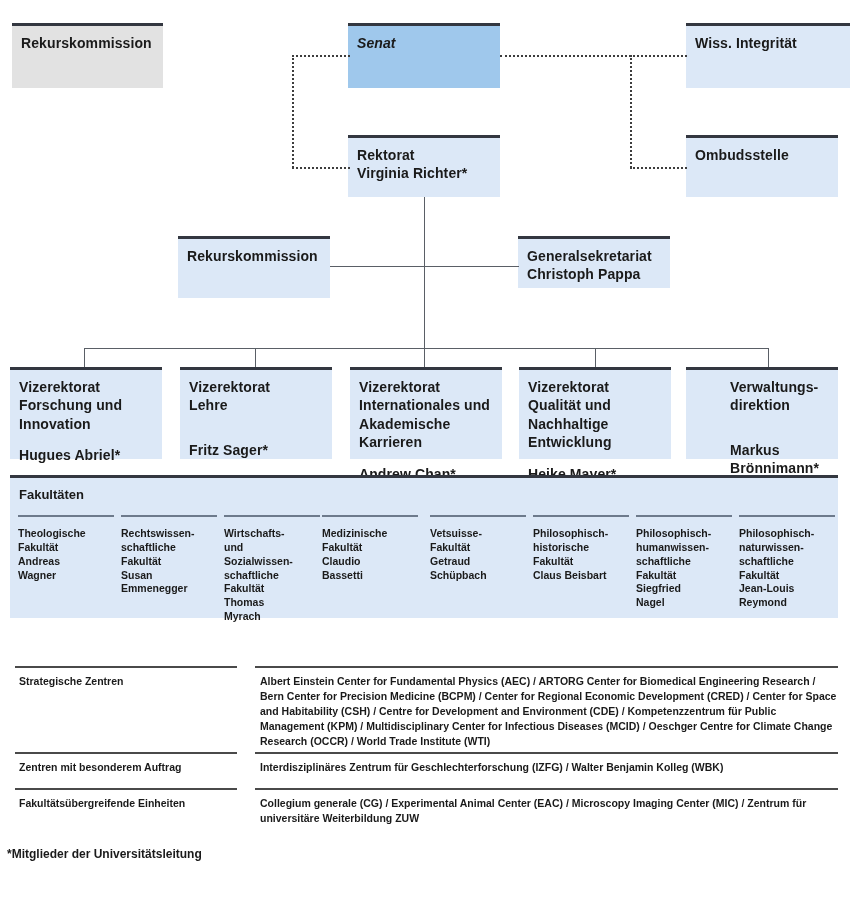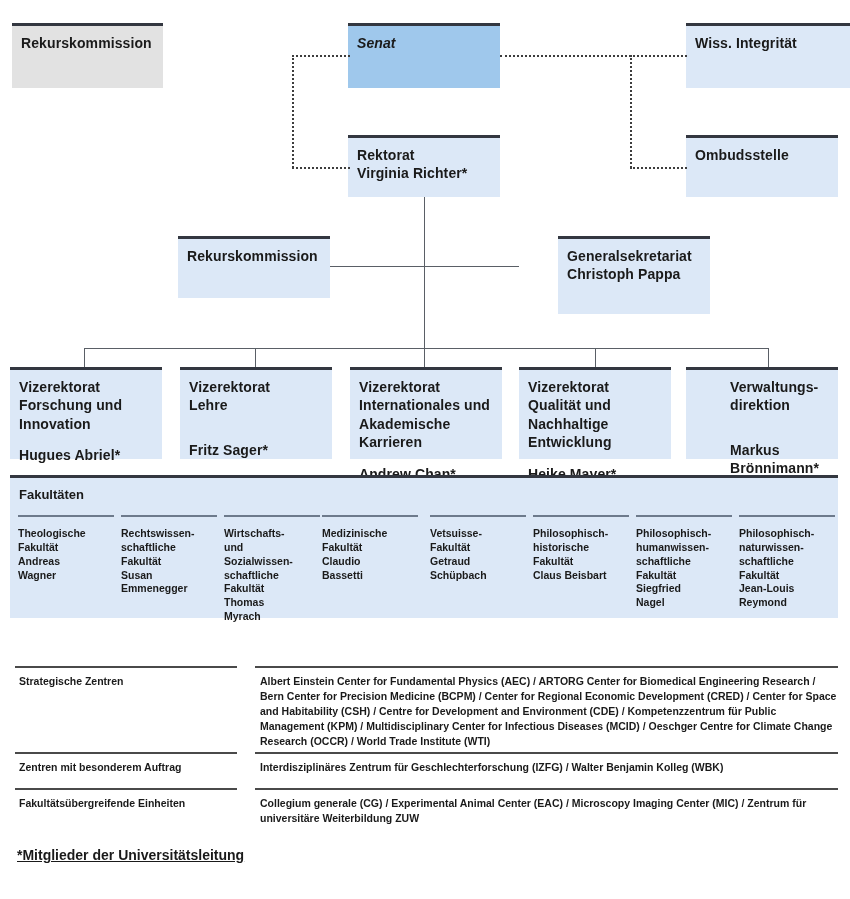--- a/index.html
+++ b/index.html
@@ -81,22 +81,22 @@
   }
   .brow .lbl {
     position: absolute; left: 4px; top: 8px;
     font-size: 10.5px; font-weight: bold; line-height: 1.35;
   }
   .brow .val {
     position: absolute; left: 245px; top: 8px; width: 580px;
     font-size: 10.5px; font-weight: bold; line-height: 1.42;
   }
   .footnote {
-    position: absolute; left: 17px; top: 847px;
-    font-size: 14px; font-weight: bold; text-decoration: underline;
+    position: absolute; left: 7px; top: 847px;
+    font-size: 12px; font-weight: bold;
   }
 </style>
 </head>
 <body>
 
 <div id="chart">
 
   <div class="box grey" style="left:12px; top:23px; width:151px; height:65px;">
     <div class="ttl">Rekurskommission</div>
   </div>
@@ -125,21 +125,21 @@
   <div class="dot-h" style="left:500px; top:55px; width:187px;"></div>
   <div class="dot-v" style="left:630px; top:55px; height:113px;"></div>
   <div class="dot-h" style="left:630px; top:167px; width:57px;"></div>
 
   <div class="ln vln" style="left:424px; top:197px; height:152px;"></div>
 
   <div class="box" style="left:178px; top:236px; width:152px; height:62px;">
     <div class="ttl">Rekurskommission</div>
   </div>
 
-  <div class="box" style="left:518px; top:236px; width:152px; height:78px;margin-left:40px;">
+  <div class="box" style="left:518px; top:236px; width:152px; height:52px;">
     <div class="ttl">Generalsekretariat</div>
     <div class="person tight" style="margin-top:0;">Christoph Pappa</div>
   </div>
 
   <div class="ln hln" style="left:330px; top:266px; width:95px;"></div>
   <div class="ln hln" style="left:424px; top:266px; width:95px;"></div>
 
   <div class="ln hln" style="left:84px; top:348px; width:685px;"></div>
   <div class="ln vln" style="left:84px;  top:348px; height:19px;"></div>
   <div class="ln vln" style="left:255px; top:348px; height:19px;"></div>

